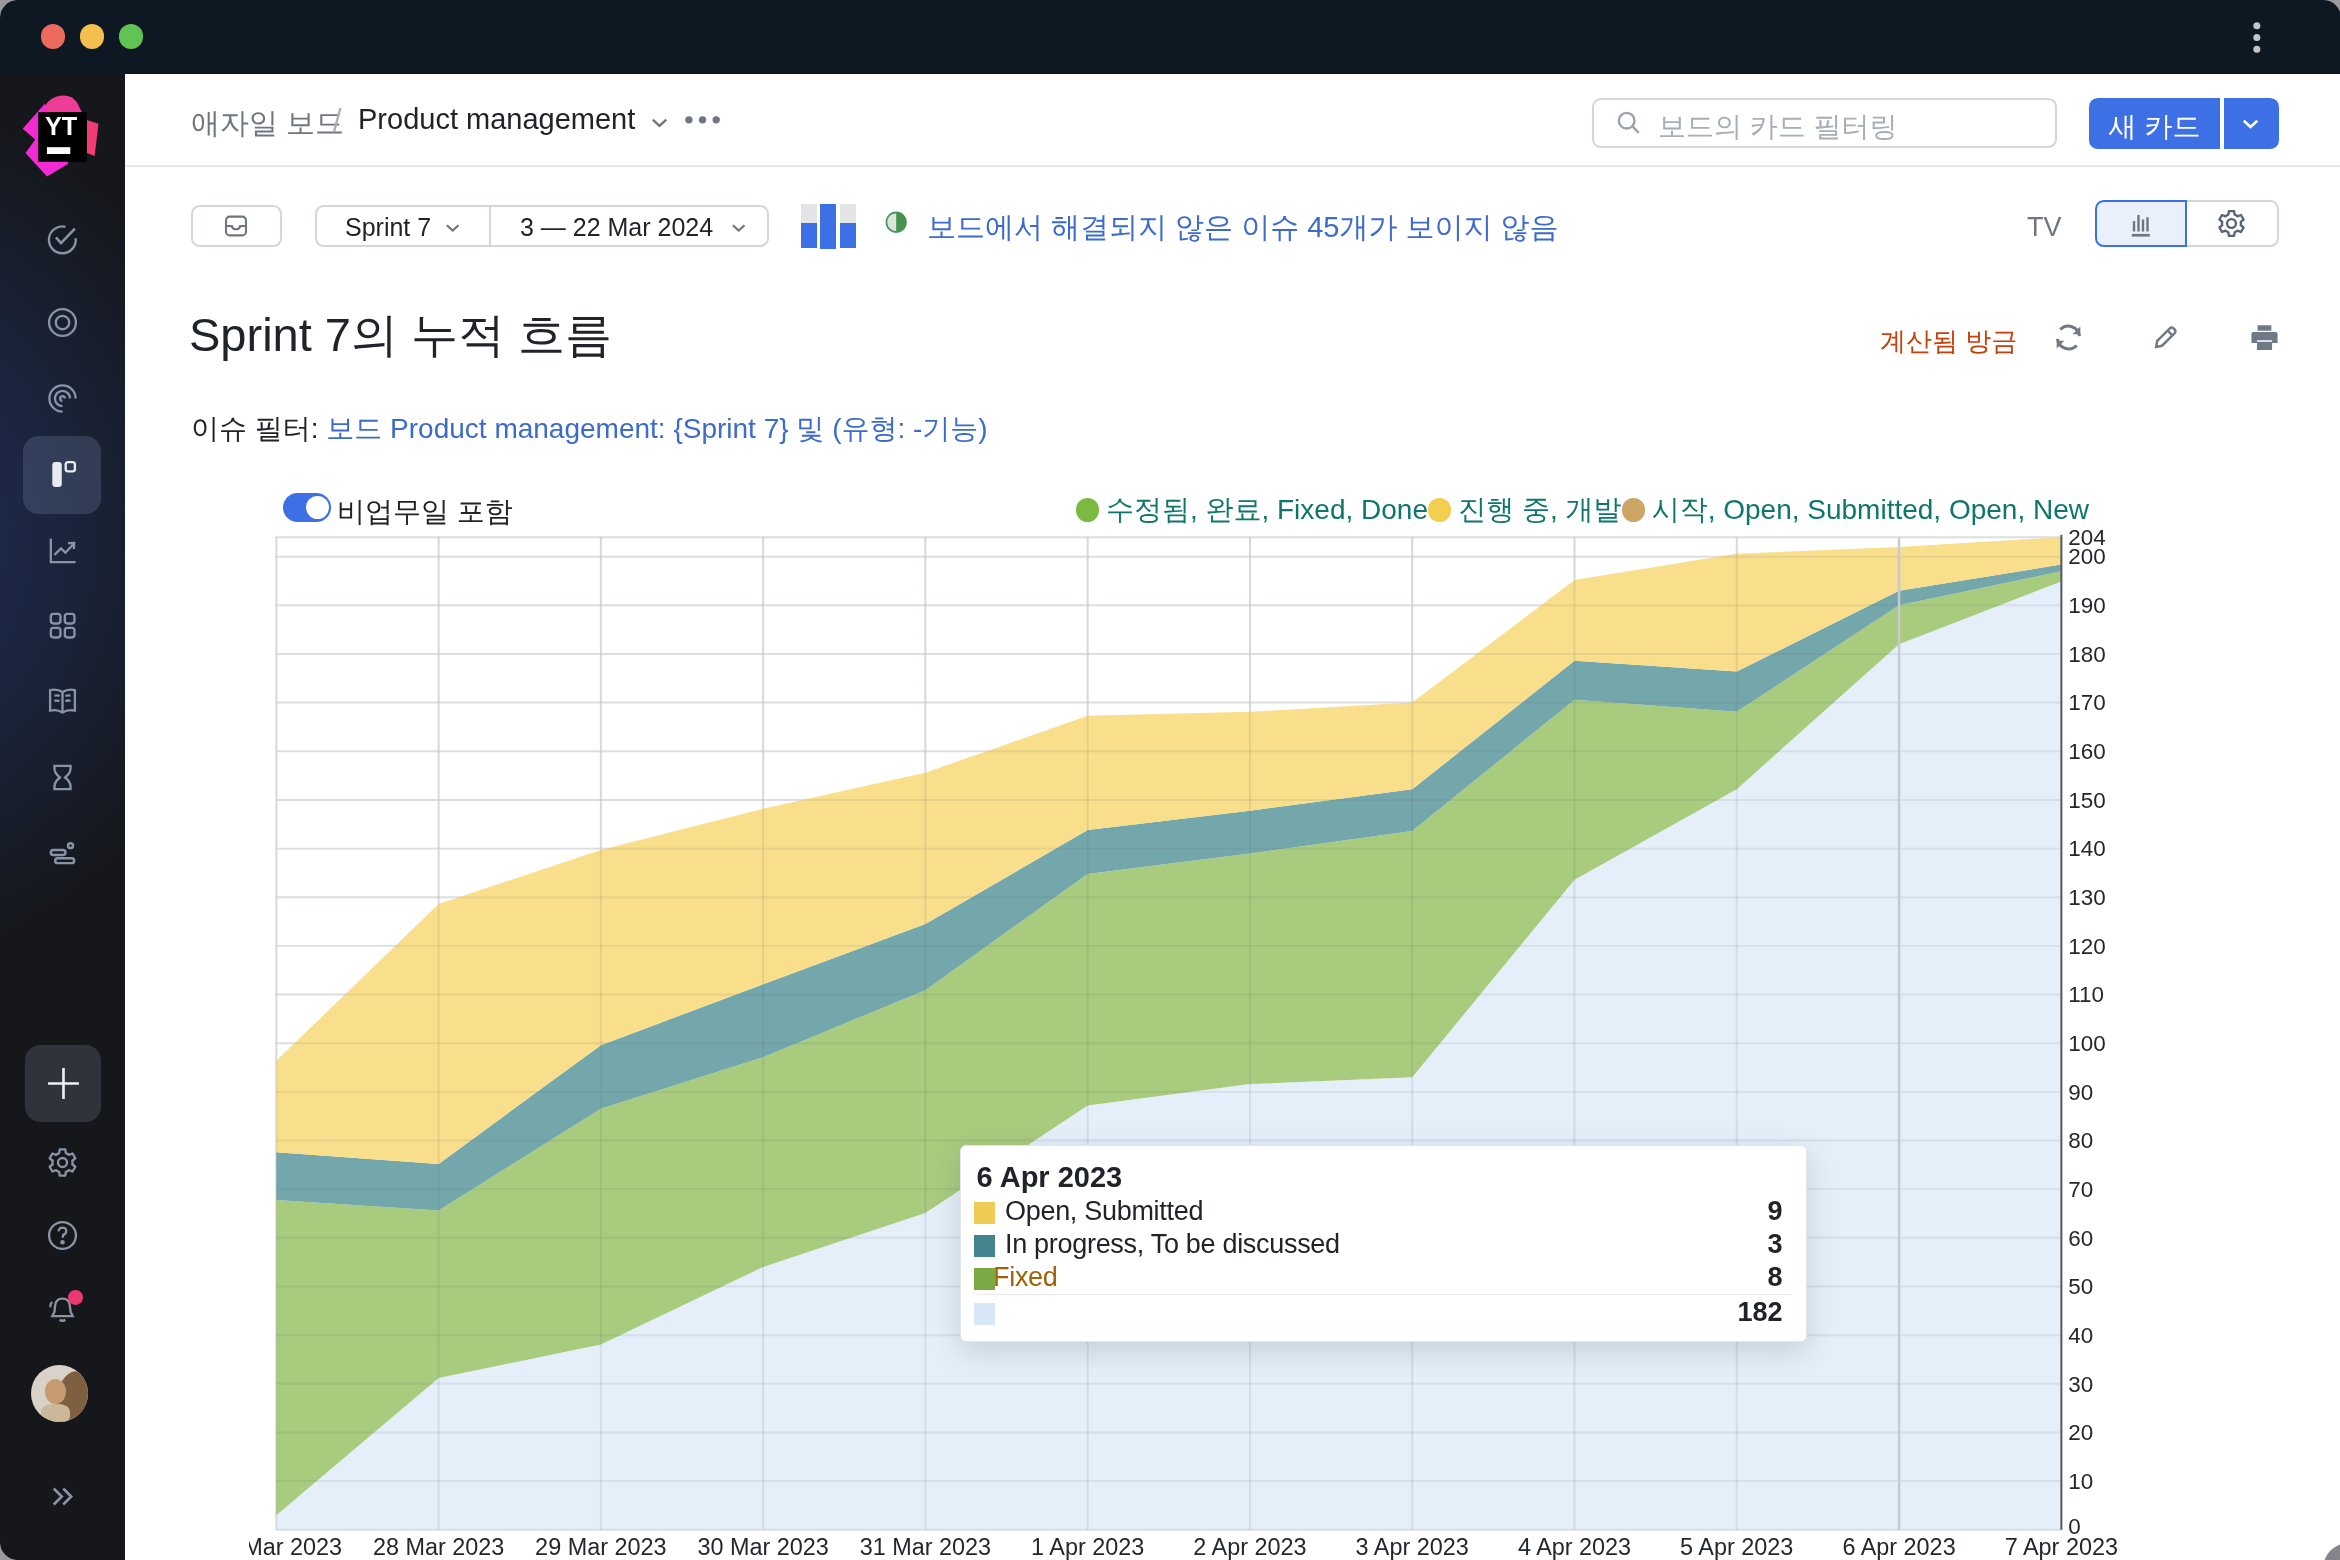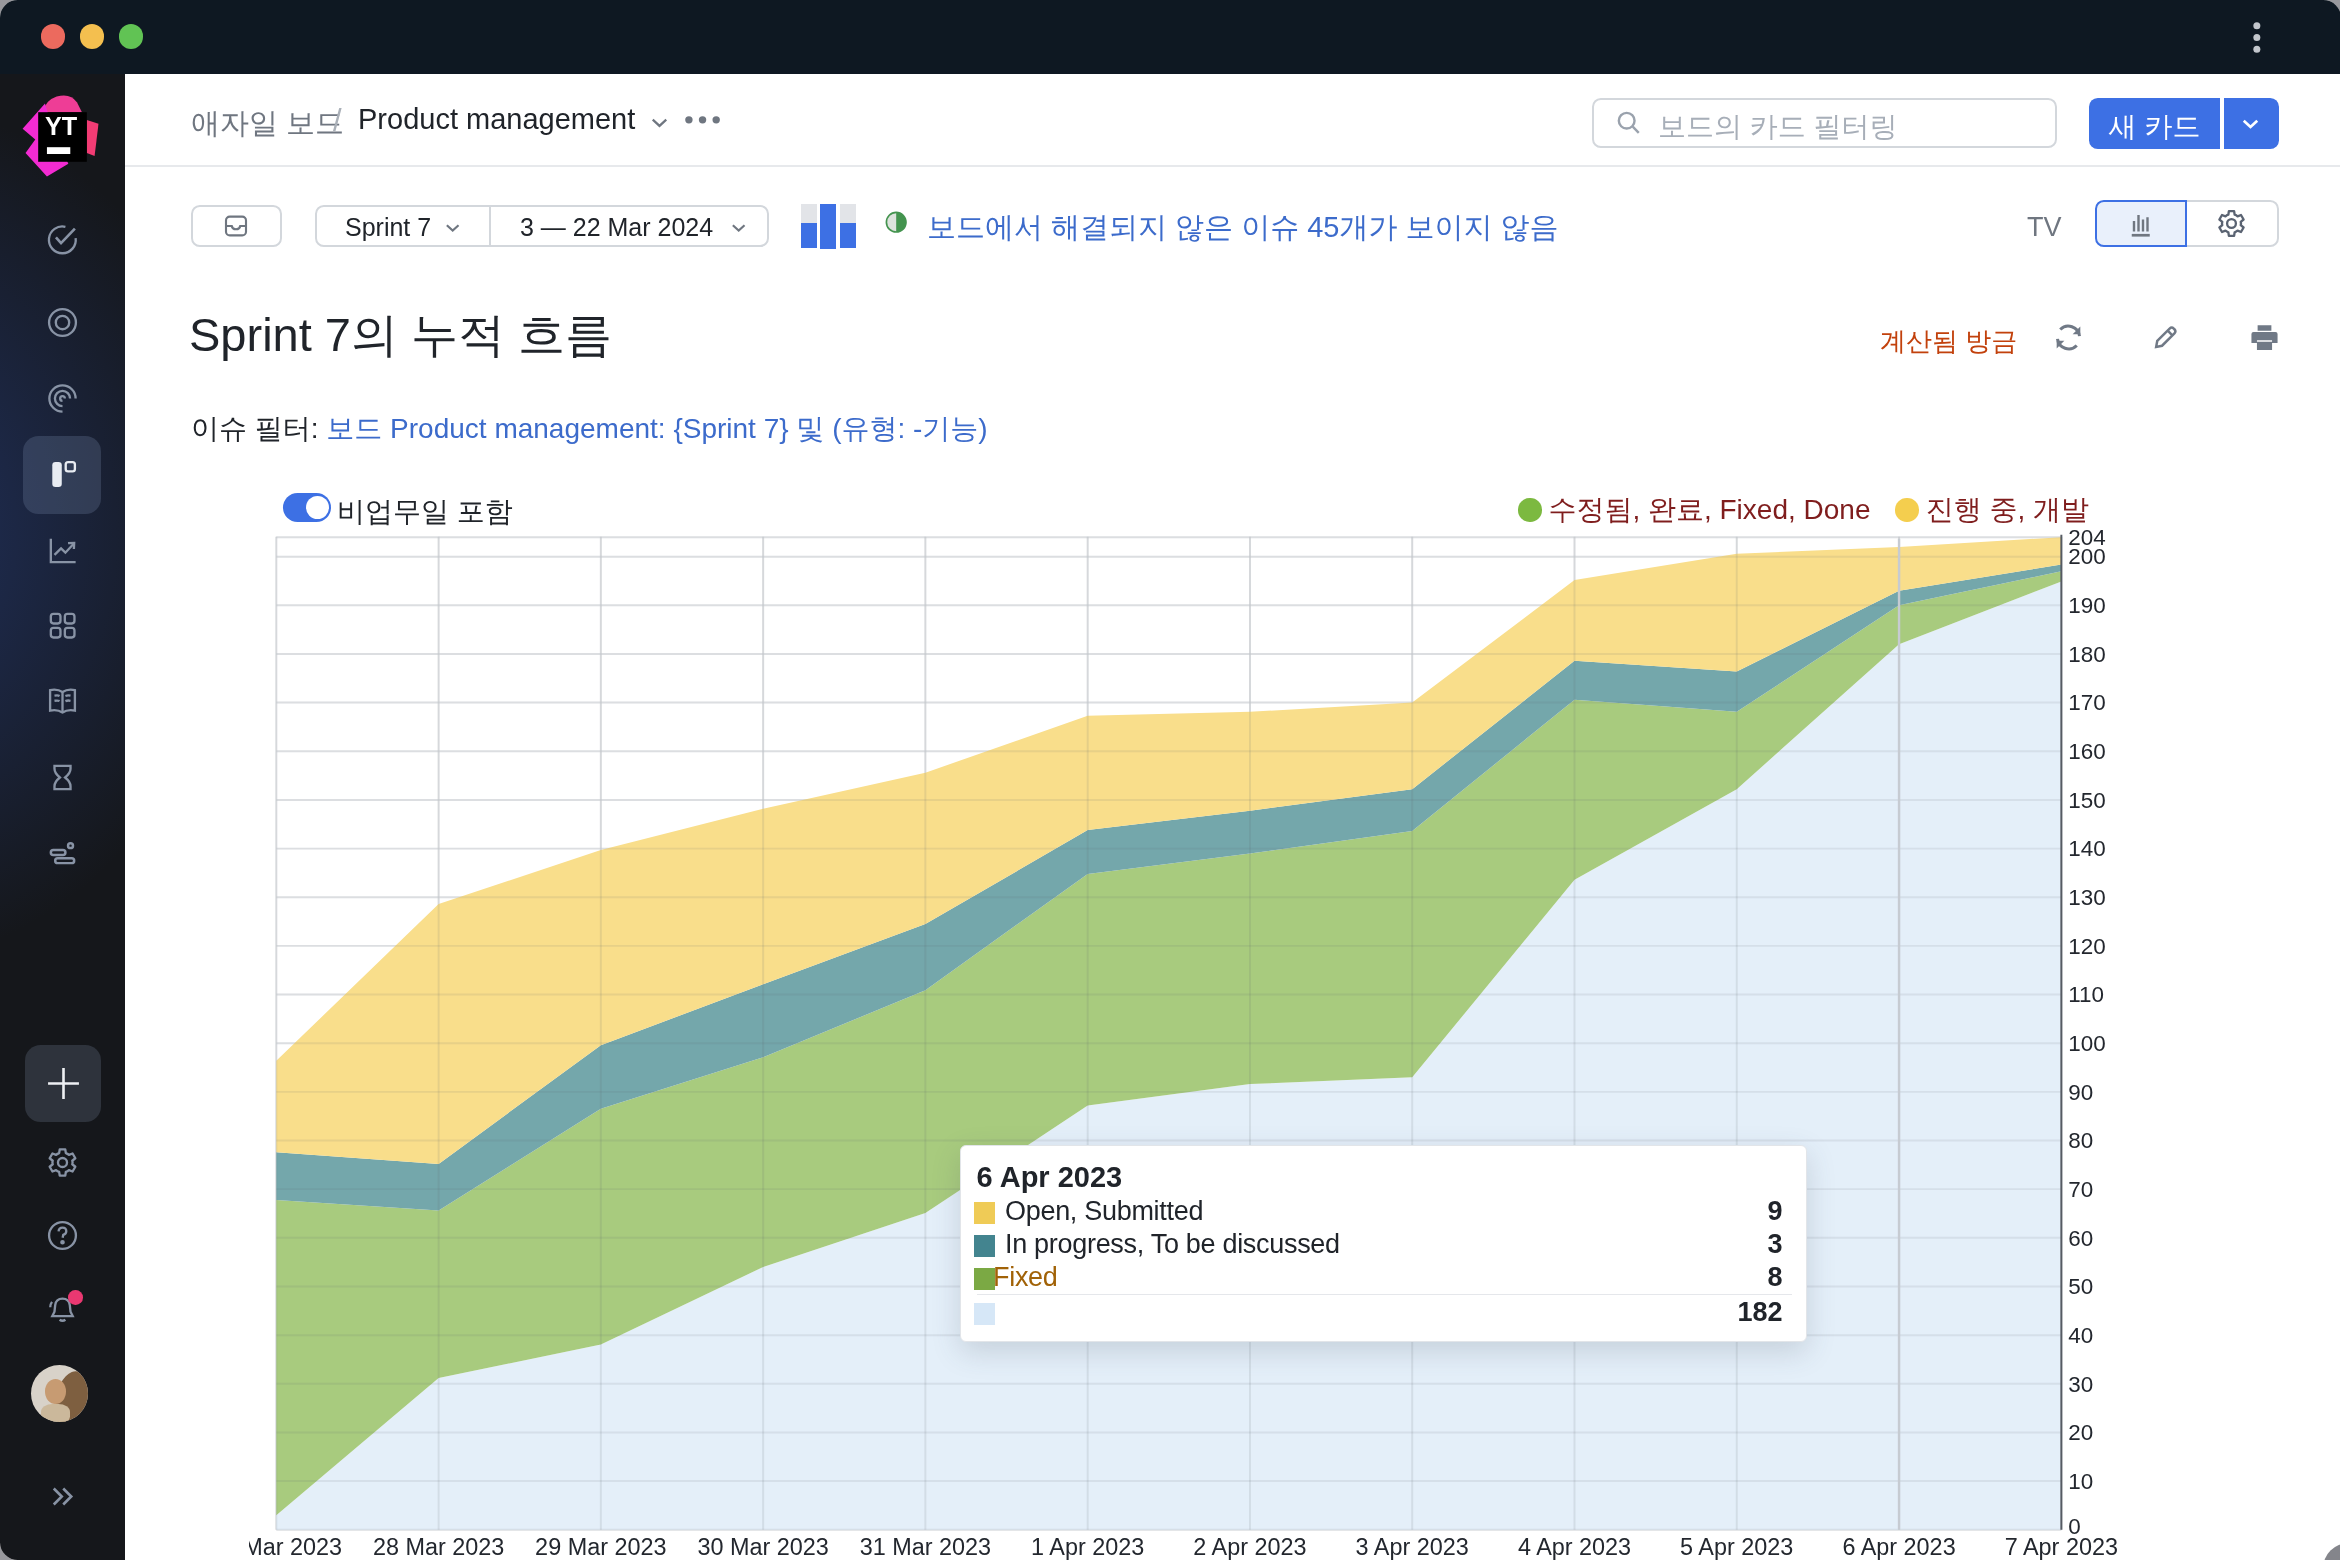--- a/index.html
+++ b/index.html
@@ -196,23 +196,24 @@
         <path d="M13.6 7 L17 10.4"></path>
       </svg>
   <svg class="abs" style="left:2248px;top:321px;" width="33" height="33" viewBox="0 0 24 24" fill="#707986">
         <path d="M7 3 L17 3 L17 7 L7 7 Z M4 8 L20 8 Q21.5 8 21.5 9.5 L21.5 16 L17.5 16 L17.5 14 L6.5 14 L6.5 16 L2.5 16 L2.5 9.5 Q2.5 8 4 8 Z M6.5 15 L17.5 15 L17.5 21 L6.5 21 Z" fill-rule="evenodd"></path>
       </svg>
   <div class="abs txt" style="left:191px;top:410px;font-size:28px;color:#20242a;">이슈 필터: <span style="color:#3c6bcb;">보드 Product management: {Sprint 7} 및 (유형: -기능)</span></div>
 
   <div class="abs" style="left:283px;top:493px;width:48px;height:29px;background:#3d70e4;border-radius:14.6px;"></div>
   <div class="abs" style="left:306px;top:496px;width:23.4px;height:23.4px;background:#fff;border-radius:50%;"></div>
   <div class="abs txt" style="left:337px;top:493px;font-size:28px;color:#20242a;">비업무일 포함</div>
-  <div class="abs" style="right:252px;top:491px;display:flex;gap:25px;align-items:center;font-size:28px;color:#7f1d1d;white-space:nowrap;">
+  <div class="abs" style="right:252px;top:491px;display:flex;align-items:center;font-size:28px;color:#0f766e;white-space:nowrap;">
    <div style="display:flex;align-items:center;gap:6.8px;"><span style="width:23.4px;height:23.4px;border-radius:50%;background:#7cb940;display:inline-block;"></span>수정됨, 완료, Fixed, Done</div>
    <div style="display:flex;align-items:center;gap:6.8px;"><span style="width:23.4px;height:23.4px;border-radius:50%;background:#f4ce4e;display:inline-block;"></span>진행 중, 개발</div>
+   <div style="display:flex;align-items:center;gap:6.8px;"><span style="width:23.4px;height:23.4px;border-radius:50%;background:#cda666;display:inline-block;"></span>시작, Open, Submitted, Open, New</div>
   </div>
  </div>
  <svg id="chart" class="abs" style="left:249px;top:527px;" width="1946" height="1034" viewBox="255 540 1995 1060" font-family="Liberation Sans, sans-serif">
   <g stroke="#e8eaec" stroke-width="2">
         <line x1="283" y1="550" x2="283" y2="1568"></line>
         <line x1="449.4" y1="550" x2="449.4" y2="1568"></line>
         <line x1="615.7" y1="550" x2="615.7" y2="1568"></line>
         <line x1="782.1" y1="550" x2="782.1" y2="1568"></line>
         <line x1="948.4" y1="550" x2="948.4" y2="1568"></line>
         <line x1="1114.8" y1="550" x2="1114.8" y2="1568"></line>

